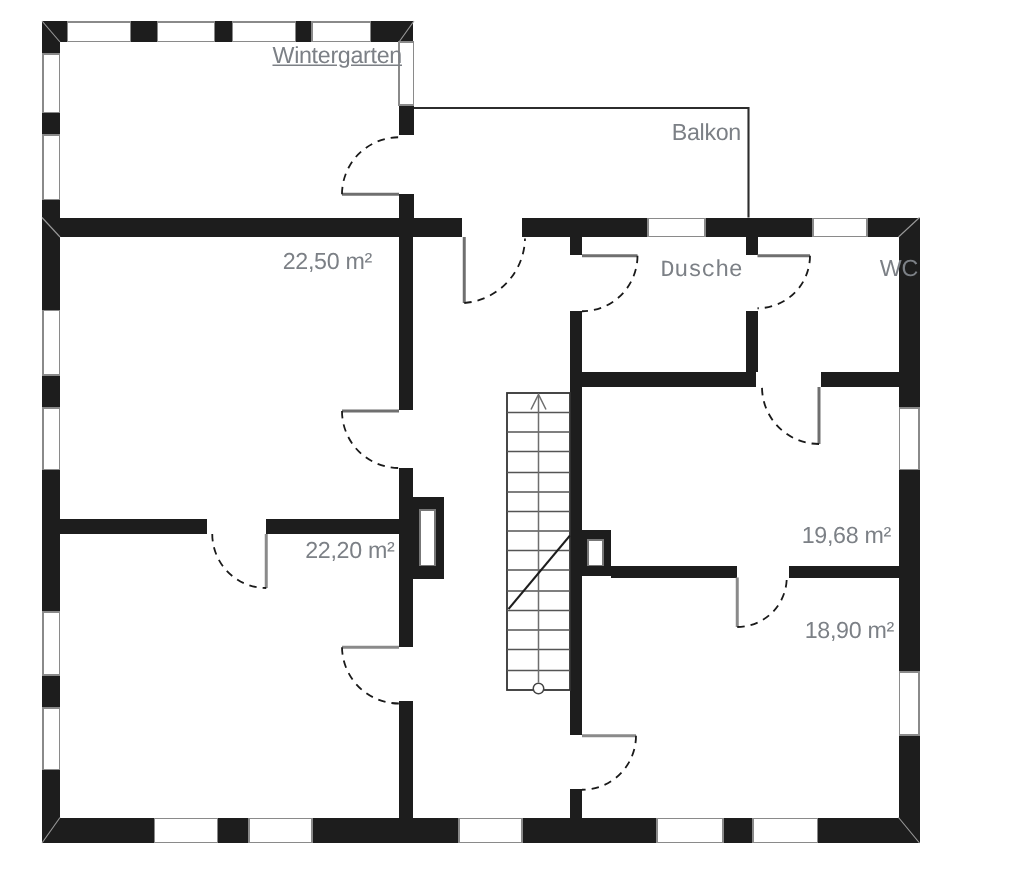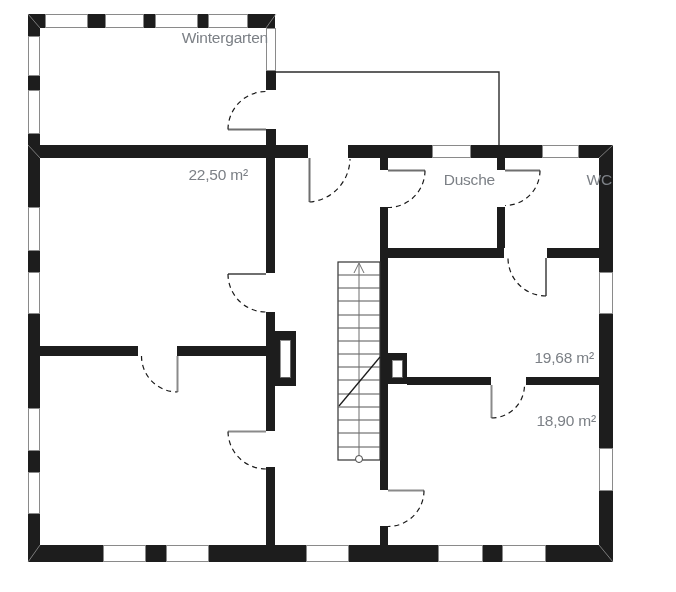--- a/index.html
+++ b/index.html
@@ -184,26 +184,28 @@
         <path d="M424,490.5 A36,36 0 0 1 388,526.5" stroke="#1a1a1a" stroke-width="1.2" stroke-dasharray="5,4"></path>
       </g>
 
       <g>
         <line x1="491.5" y1="385" x2="491.5" y2="418" stroke="#8a8a8a" stroke-width="2"></line>
         <path d="M491.5,418 A33,33 0 0 0 524.5,385" stroke="#1a1a1a" stroke-width="1.2" stroke-dasharray="5,4"></path>
       </g>
     </g>
   </svg>
 
-  <div class="lbl" style="left:160px;top:29px;width:108px;">Wintergarten</div>
-
-
-  <div class="lbl" style="left:435px;top:171px;width:60px;">Dusche</div>
+  <div class="lbl" style="left:160px;top:29px;width:108px;text-decoration:underline;">Wintergarten</div>
+
+  <div class="lbl" style="left:400px;top:80px;width:94px;">Balkon</div>
+
+  <div class="lbl" style="left:435px;top:171px;width:60px;font-family:Liberation Mono, monospace;">Dusche</div>
 
   <div class="lbl" style="left:552px;top:171px;width:60px;">WC</div>
 
   <div class="lbl" style="left:140px;top:166px;width:108px;">22,50 m²</div>
 
+  <div class="lbl" style="left:155px;top:359px;width:108px;">22,20 m²</div>
 
   <div class="lbl" style="left:486px;top:349px;width:108px;">19,68 m²</div>
 
   <div class="lbl" style="left:488px;top:391px;width:108px;margin-top:21px;">18,90 m²</div>
 </div>
 
 </body></html>

